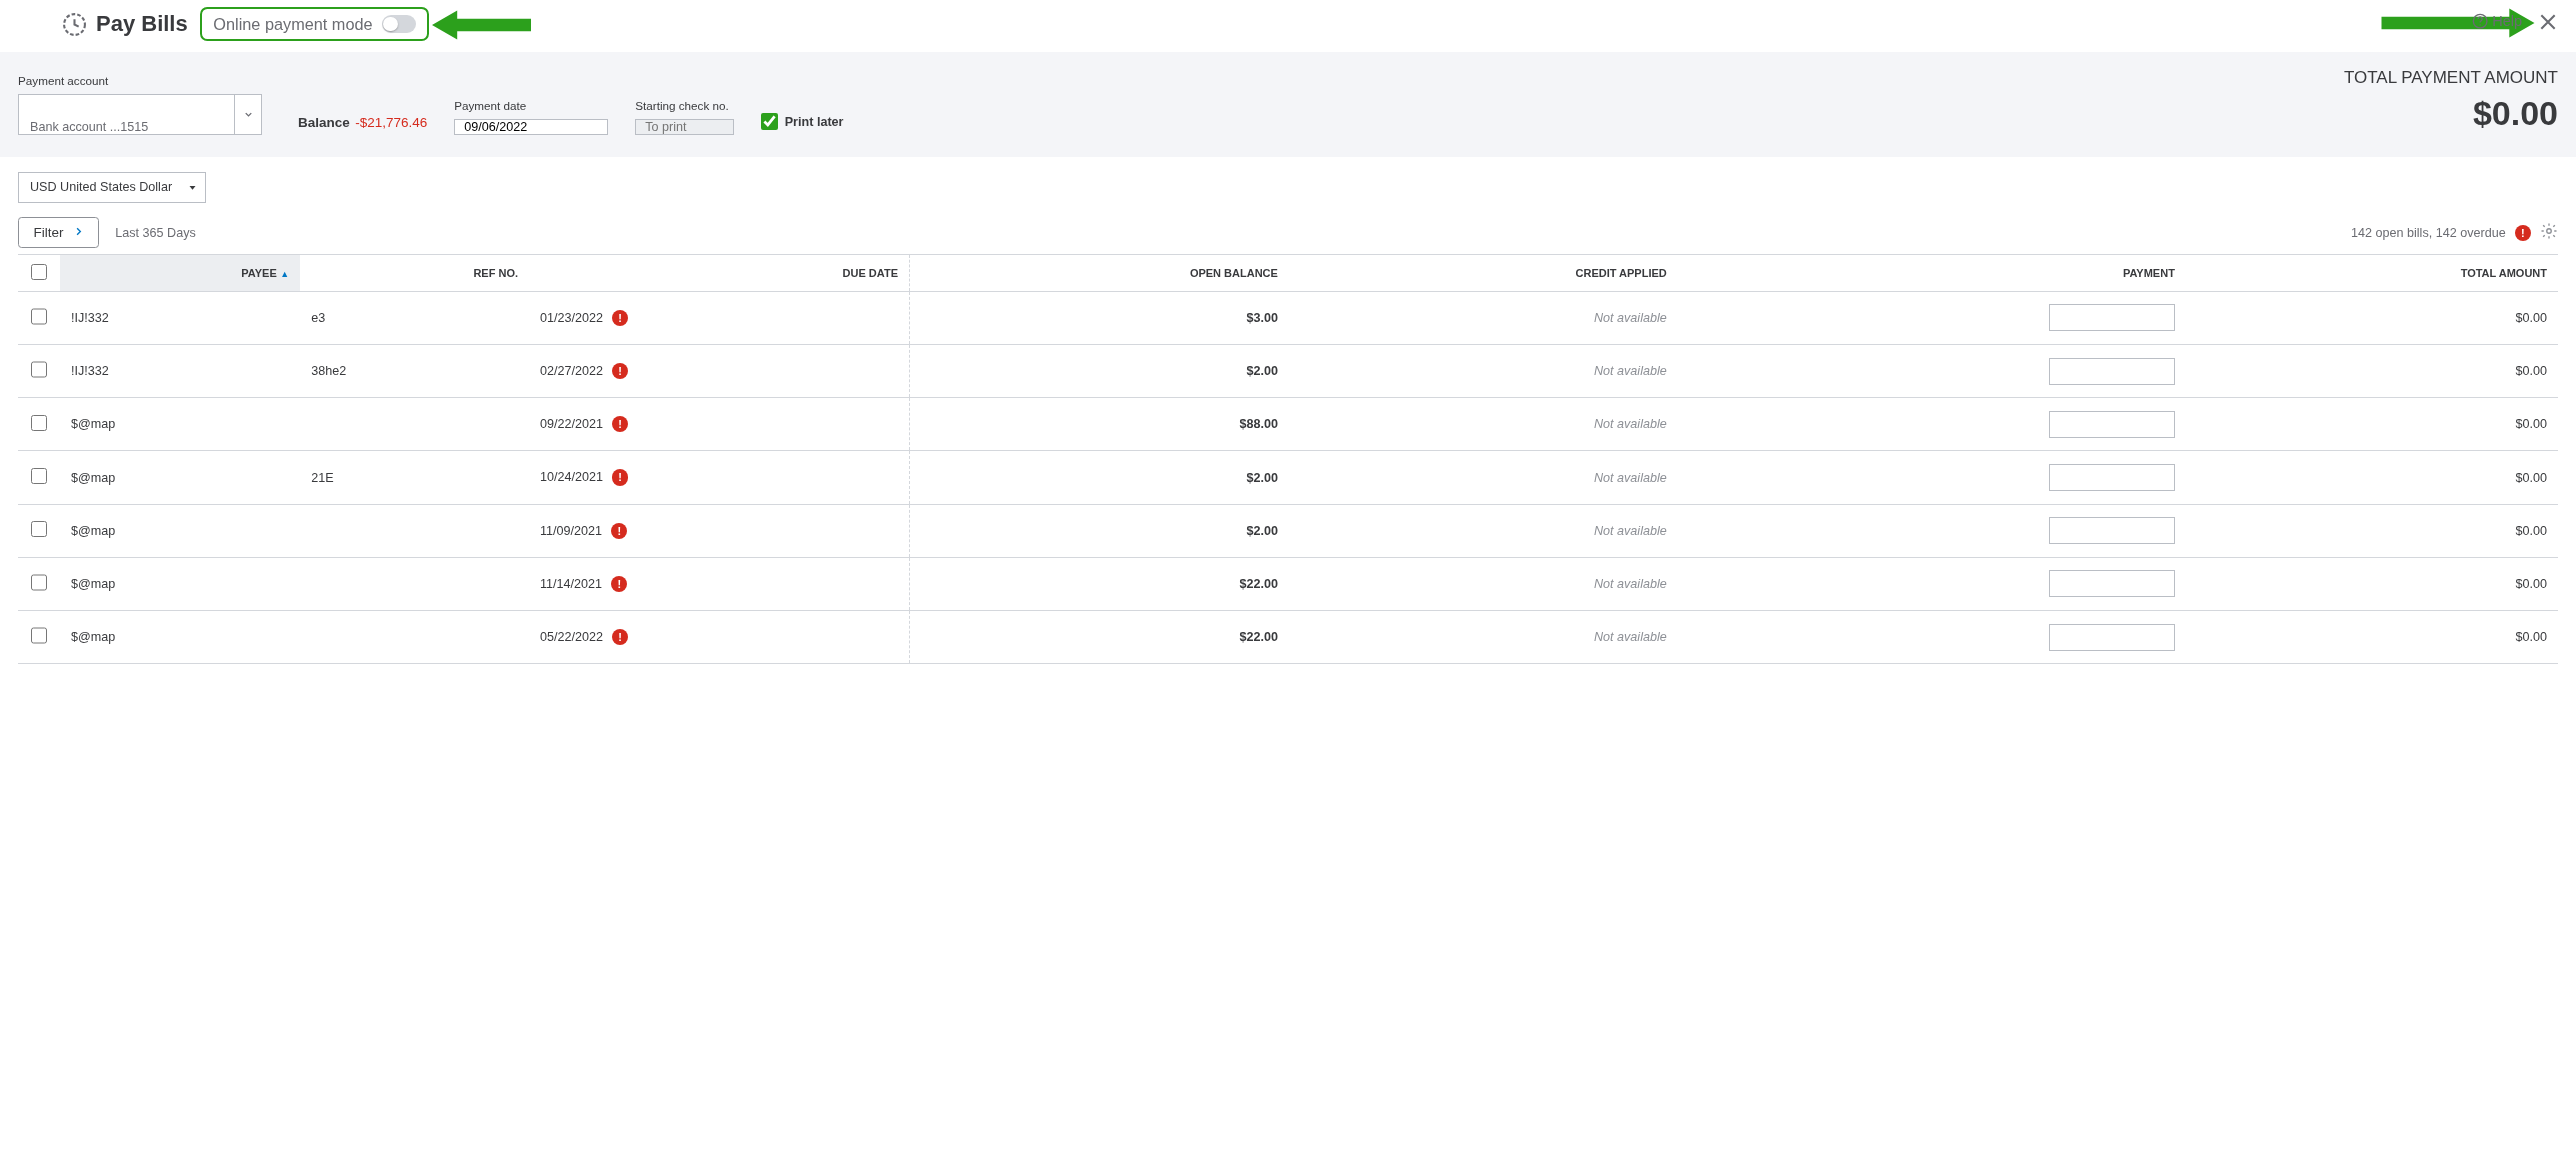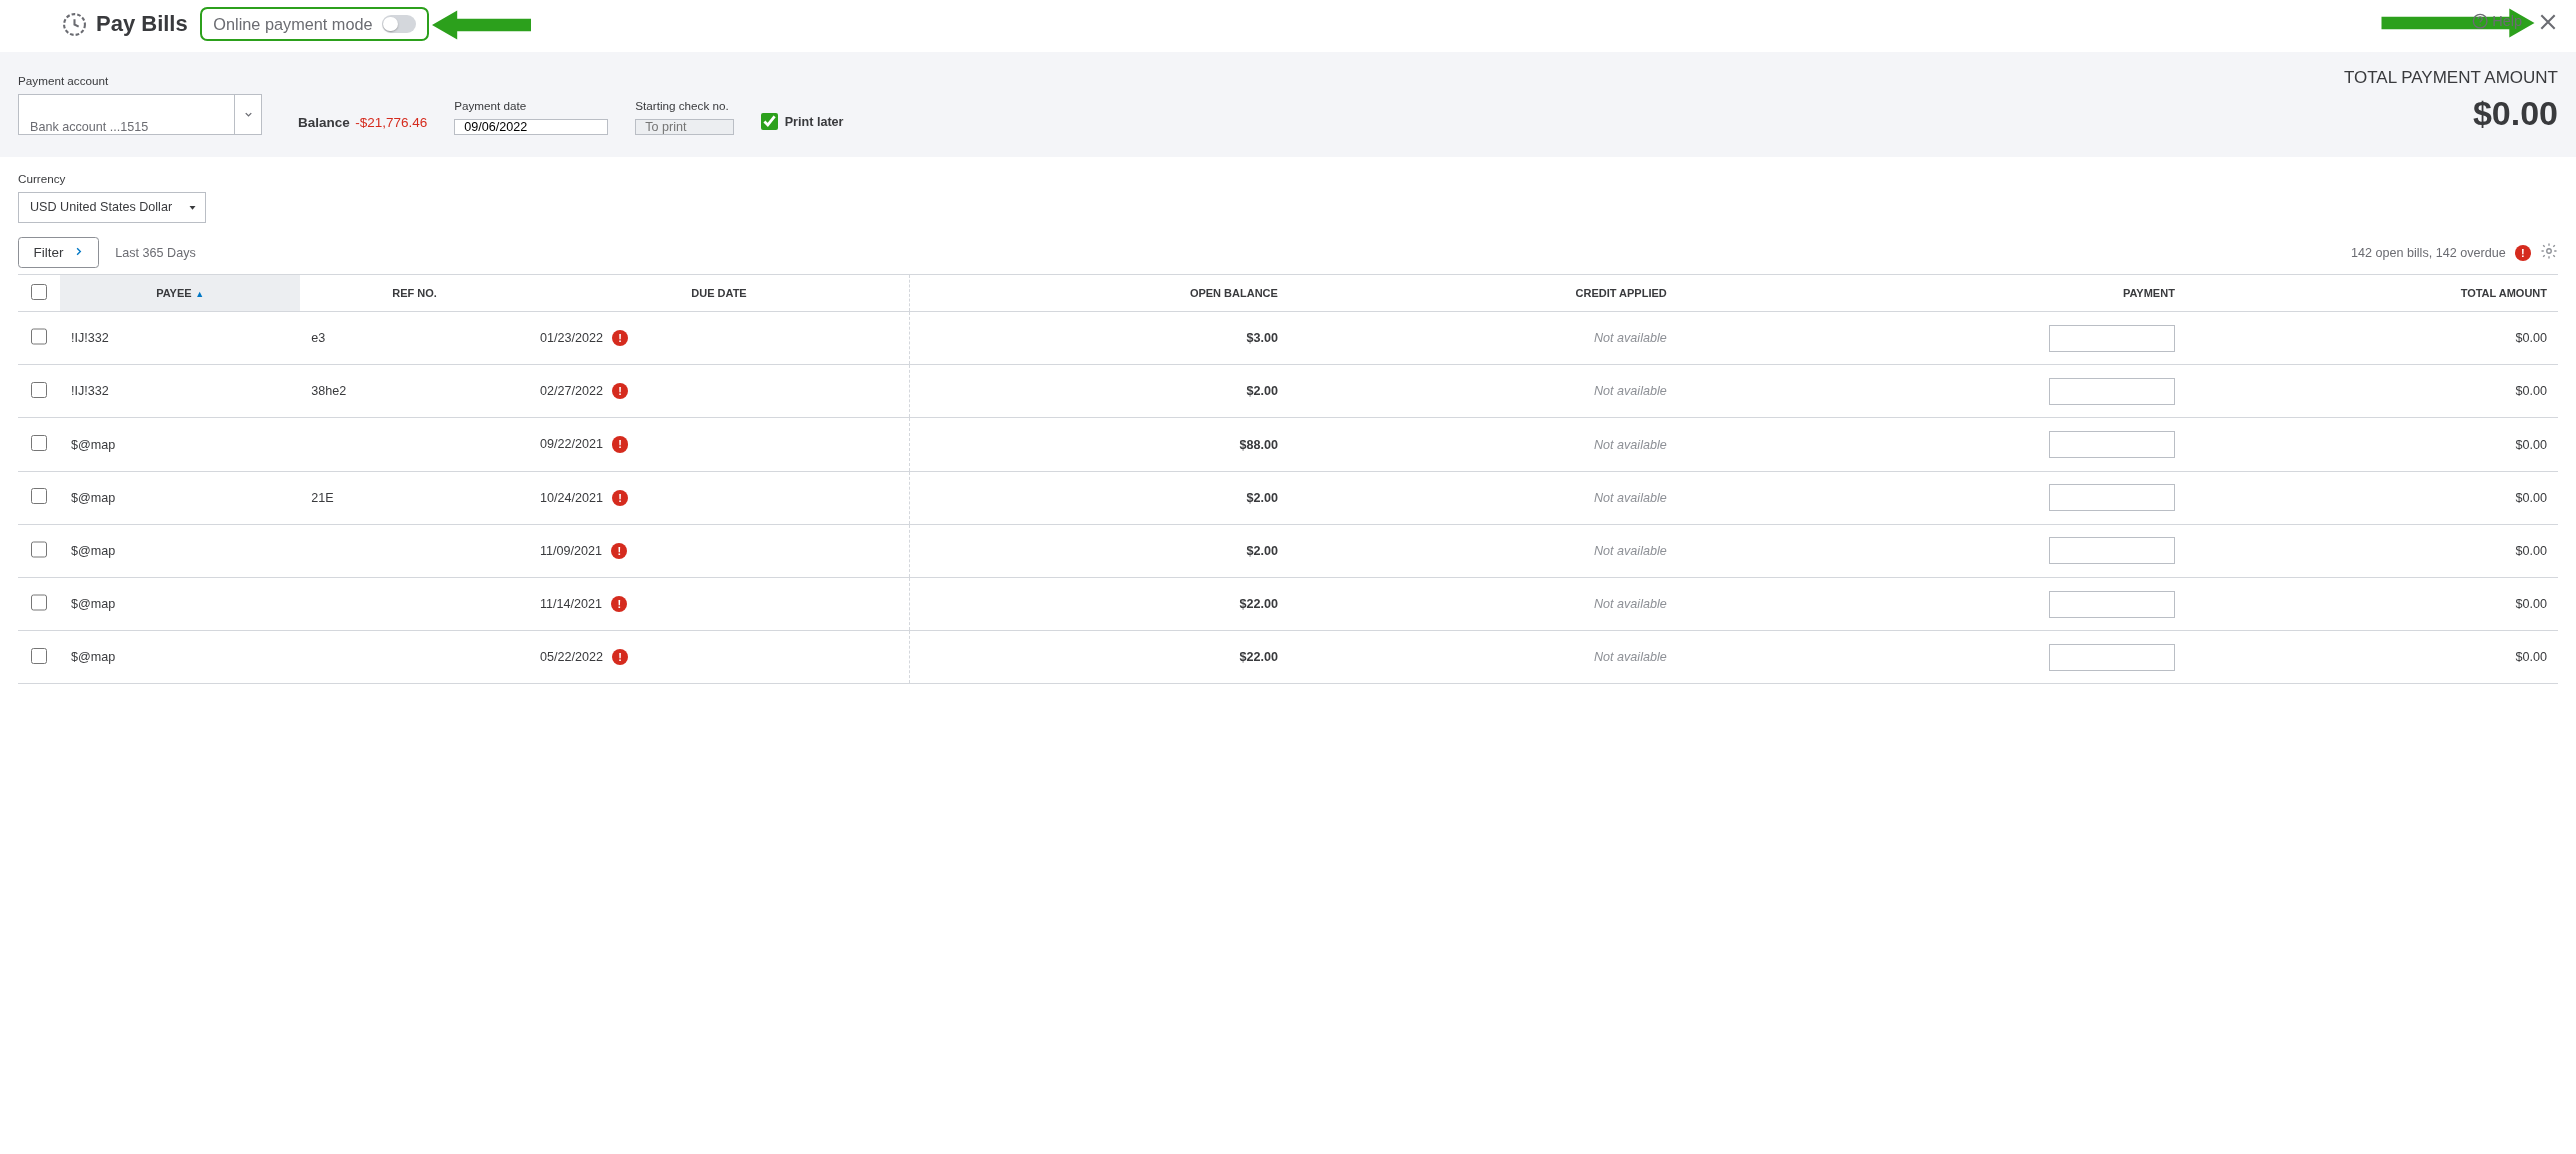--- a/index.html
+++ b/index.html
@@ -40,21 +40,21 @@
 .currency-select { display:inline-flex; align-items:center; border:0.9px solid #babec5; height:31px; padding:0 7.2px 0 11px; font-size:12.6px; gap:16.3px; cursor:pointer; }
 .filter-row { display:flex; align-items:center; gap:16.3px; margin-bottom:5.4px; }
 .filter-btn { display:flex; align-items:center; gap:9px; border:0.9px solid #8d9096; border-radius:3.6px; height:31px; padding:0 14.5px; font-size:13.5px; cursor:pointer; }
 .filter-btn .chev-r { color:#0077c5; }
 .filter-info { font-size:12.6px; color:#6b6c72; }
 .right-info { margin-left:auto; display:flex; align-items:center; gap:9px; font-size:12.6px; color:#6b6c72; }
 .alert-badge { width:16.3px; height:16.3px; background:#d52b1e; border-radius:50%; color:#fff; font-size:11px; font-weight:bold; display:flex; align-items:center; justify-content:center; }
 .gear-icon { color:#8d9096; cursor:pointer; }
 
 table.bills { width:100%; border-collapse:collapse; margin-top:5.4px; }
-table.bills th { text-align:center; font-size:11px; font-weight:700; color:#393a3d; padding:9px 11px; border-top:0.9px solid #d4d7dc; border-bottom:0.9px solid #d4d7dc; background:#fff; }
+table.bills th { text-align:right; font-size:11px; font-weight:700; color:#393a3d; padding:9px 11px; border-top:0.9px solid #d4d7dc; border-bottom:0.9px solid #d4d7dc; background:#fff; }
 table.bills th.payee-head { background:#eceef1; }
 table.bills th.num, table.bills td.num { text-align:right; }
 table.bills td { padding:12.6px 11px; border-bottom:0.9px solid #d4d7dc; font-size:12.6px; color:#393a3d; vertical-align:middle; }
 table.bills td .italic-gray { color:#8d9096; font-style:italic; }
 table.bills td.checkbox-cell, table.bills th.checkbox-cell { width:42px; text-align:center; }
 table.bills td.checkbox-cell input, table.bills th.checkbox-cell input { width:16.3px; height:16.3px; }
 .due-wrap { display:flex; align-items:center; gap:9px; }
 .overdue-badge { width:16.3px; height:16.3px; background:#d52b1e; border-radius:50%; color:#fff; font-size:11px; font-weight:bold; display:flex; align-items:center; justify-content:center; }
 .pay-input { width:126px; height:27px; border:0.9px solid #babec5; text-align:right; padding:0 7.2px; font-size:12.6px; }
 .sort-arrow { color:#0077c5; font-size:9px; margin-left:3.6px; }
@@ -132,21 +132,20 @@
     <span class="bold">Print later</span>
   </label>
   <div class="total-block">
     <div class="total-label">TOTAL PAYMENT AMOUNT</div>
     <div class="total-amount">$0.00</div>
   </div>
 </div>
 
 <div class="content-section">
   <div class="currency-row">
-    <div class="field-label">Currency</div>
     <div class="currency-select">
       <span>USD United States Dollar</span>
       <svg width="9" height="9" viewBox="0 0 24 24" fill="#393a3d">
           <path d="M4 8 L20 8 L12 18 Z"></path>
         </svg>
     </div>
   </div>
   <div class="filter-row">
     <div class="filter-btn">
       <span>Filter</span>

